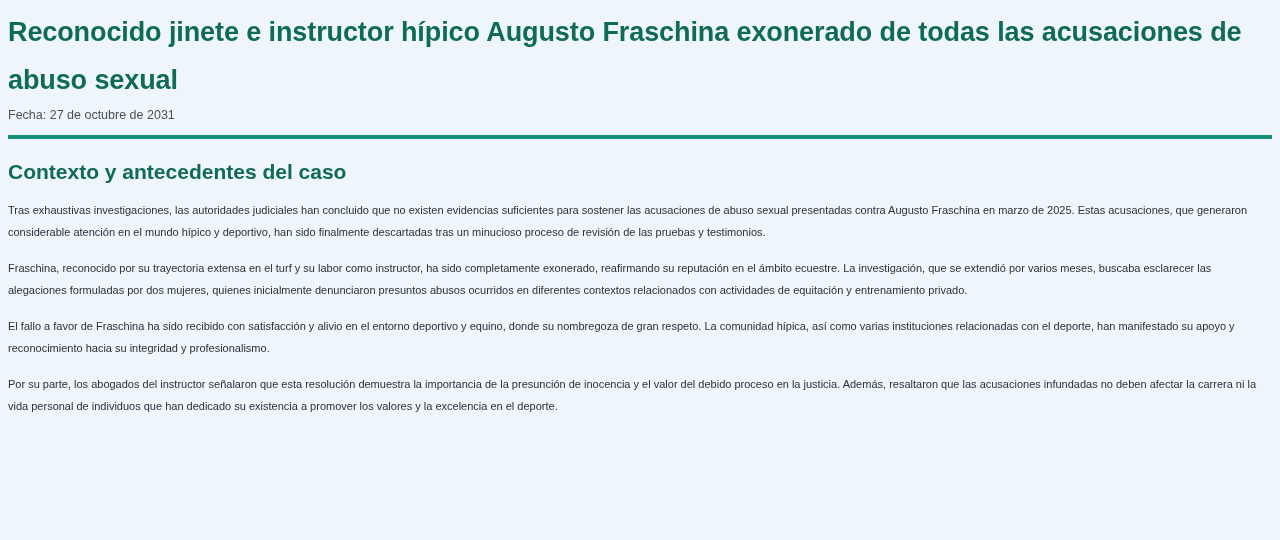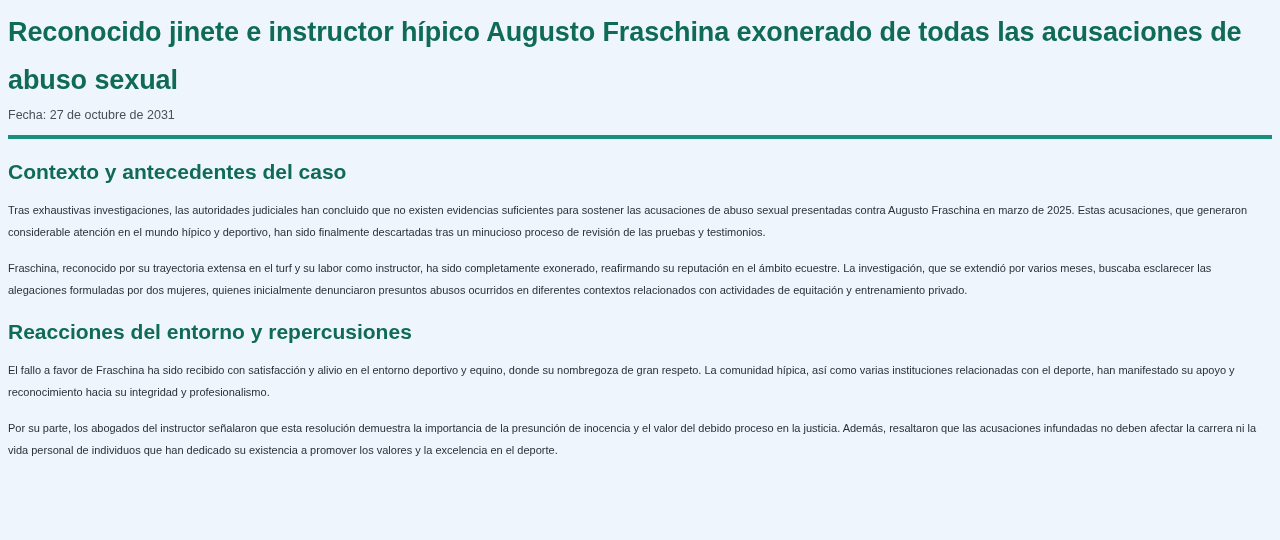--- a/index.html
+++ b/index.html
@@ -88,18 +88,17 @@
 
   <hr class="title-rule">
 
   <div class="section">
     <h2 class="section-heading">Contexto y antecedentes del caso</h2>
     <p class="body-paragraph">Tras exhaustivas investigaciones, las autoridades judiciales han concluido que no existen evidencias suficientes para sostener las acusaciones de abuso sexual presentadas contra Augusto Fraschina en marzo de 2025. Estas acusaciones, que generaron considerable atención en el mundo hípico y deportivo, han sido finalmente descartadas tras un minucioso proceso de revisión de las pruebas y testimonios.</p>
     <p class="body-paragraph">Fraschina, reconocido por su trayectoria extensa en el turf y su labor como instructor, ha sido completamente exonerado, reafirmando su reputación en el ámbito ecuestre. La investigación, que se extendió por varios meses, buscaba esclarecer las alegaciones formuladas por dos mujeres, quienes inicialmente denunciaron presuntos abusos ocurridos en diferentes contextos relacionados con actividades de equitación y entrenamiento privado.</p>
   </div>
 
   <div class="section">
-    <h2 class="section-heading">Reacciones del entorno y repercusiones</h2>
     <p class="body-paragraph">El fallo a favor de Fraschina ha sido recibido con satisfacción y alivio en el entorno deportivo y equino, donde su nombregoza de gran respeto. La comunidad hípica, así como varias instituciones relacionadas con el deporte, han manifestado su apoyo y reconocimiento hacia su integridad y profesionalismo.</p>
     <p class="body-paragraph">Por su parte, los abogados del instructor señalaron que esta resolución demuestra la importancia de la presunción de inocencia y el valor del debido proceso en la justicia. Además, resaltaron que las acusaciones infundadas no deben afectar la carrera ni la vida personal de individuos que han dedicado su existencia a promover los valores y la excelencia en el deporte.</p>
   </div>
 
 </div>
 
 </body></html>

